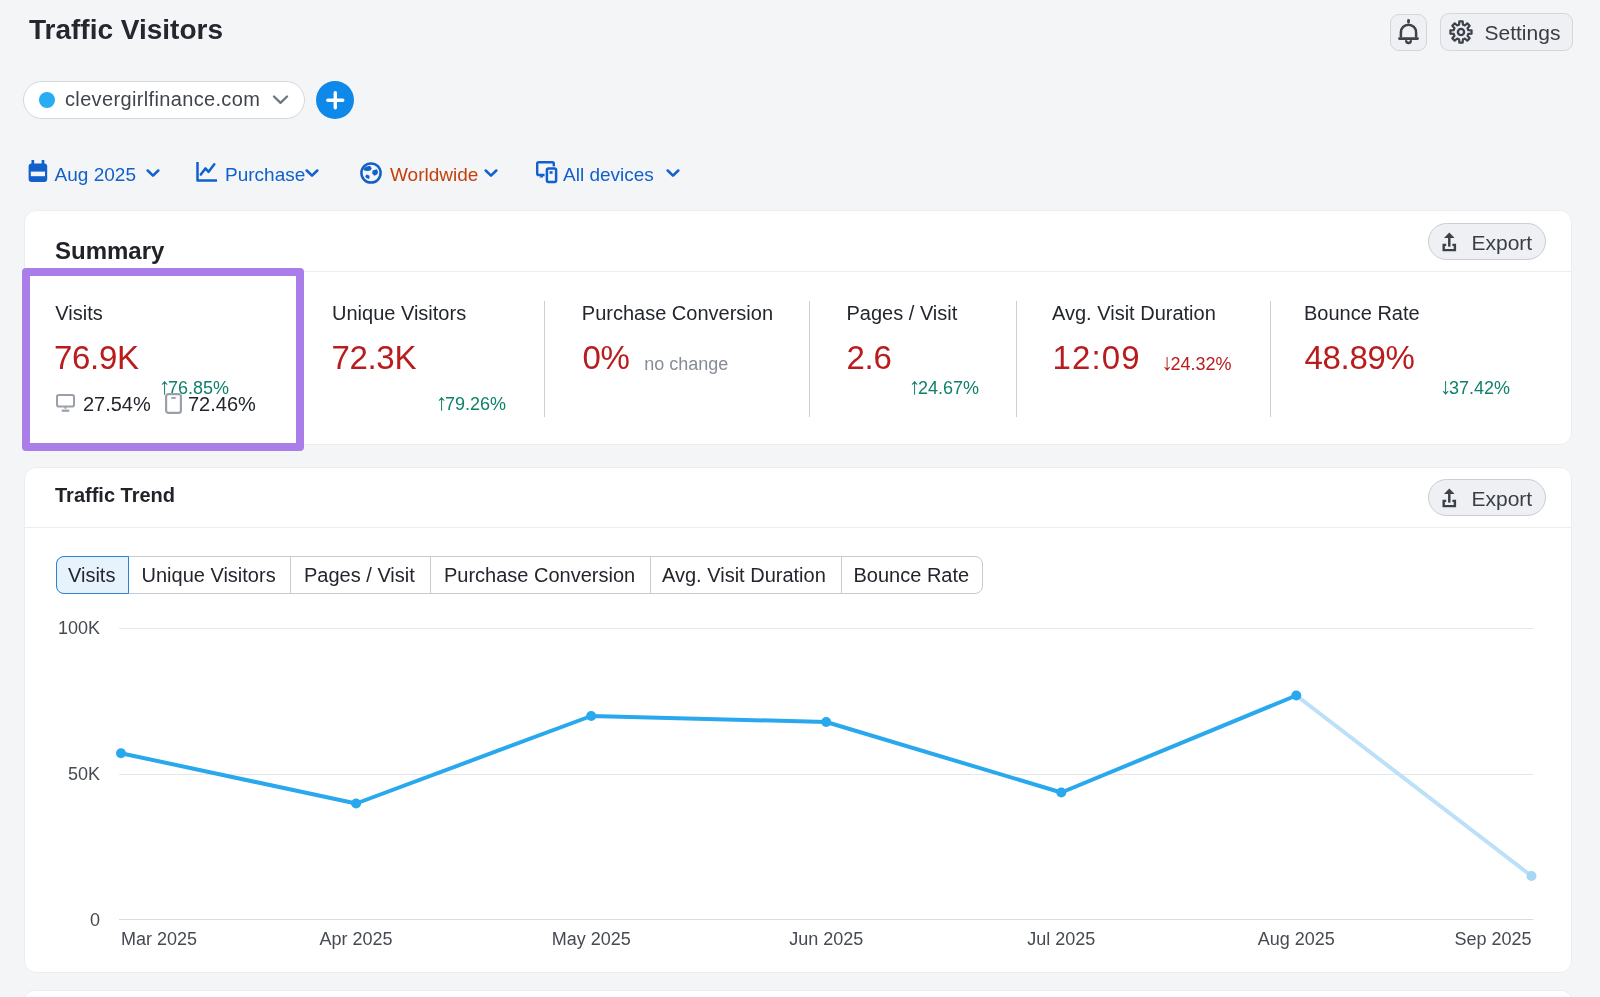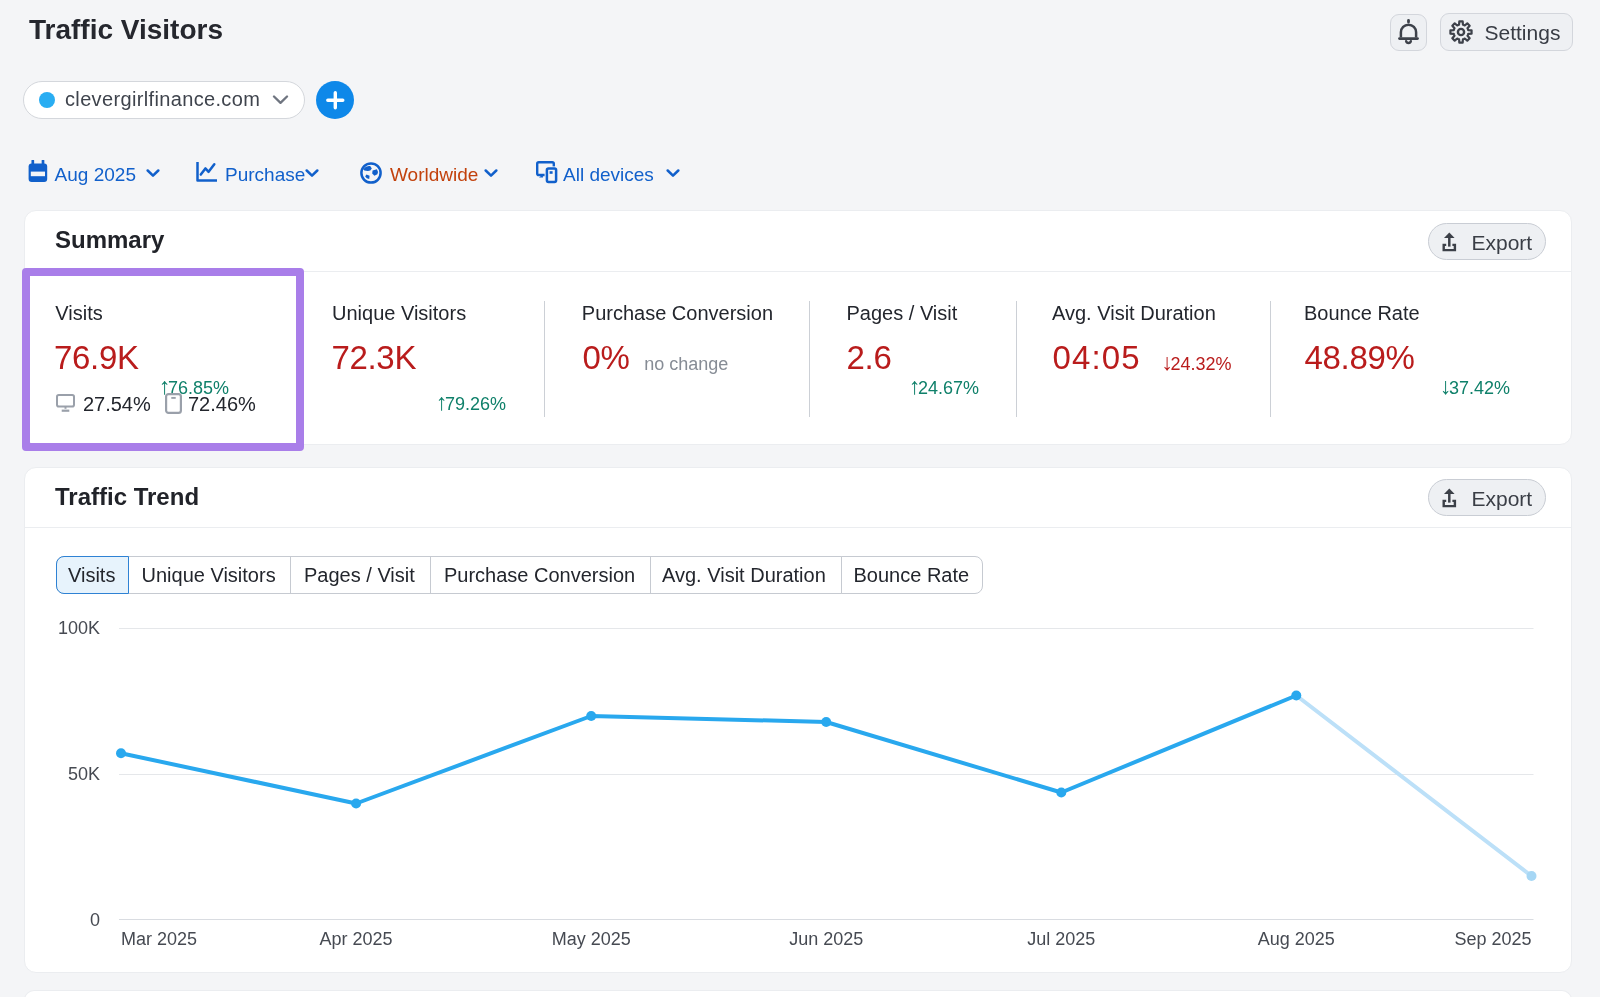--- a/index.html
+++ b/index.html
@@ -87,21 +87,21 @@
   <rect x="8.6" y="5.4" width="13.4" height="17.6" fill="#f4f5f7"></rect>
   <rect x="10.9" y="7.5" width="9.2" height="13.4" rx="1.6" fill="none" stroke="#1160cb" stroke-width="2.5"></rect>
   <rect x="13.6" y="10.2" width="3" height="2.6" fill="#1160cb"></rect>
 </svg>
 <div class="abs" style="left:563px;top:164.8px;font-size:19px;color:#1160cb;">All devices</div>
 <svg class="abs" style="left:666px;top:169px;" width="14" height="9" viewBox="0 0 14 9">
   <path d="M1.7 1.5 L7 6.7 L12.3 1.5" fill="none" stroke="#1160cb" stroke-width="2.5" stroke-linecap="round" stroke-linejoin="round"></path>
 </svg>
 
 <div class="card" style="left:24px;top:210px;width:1548px;height:234.5px;"></div>
-<div class="abs" style="left:55px;top:228px;font-size:24px;font-weight:bold;color:#212329;">Summary</div>
+<div class="abs" style="left:55px;top:239px;font-size:24px;font-weight:bold;color:#212329;">Summary</div>
 <div class="hline" style="left:25px;top:270.5px;width:1546px;"></div>
 
 <div class="btn" style="left:1428px;top:222.5px;width:118px;height:37.5px;"></div>
 <svg class="abs" style="left:1438.5px;top:231.5px;" width="21" height="20" viewBox="0 0 21 20">
   <path d="M10.3 0.6 L15.6 5.9 H5 Z" fill="#3c4048"></path>
   <path d="M10.3 4 V14.6" stroke="#3c4048" stroke-width="2.5"></path>
   <path d="M7.2 12.9 H4.7 V18.1 H15.9 V12.9 H13.4" fill="none" stroke="#3c4048" stroke-width="2.4"></path>
 </svg>
 <div class="abs" style="left:1471.5px;top:232.2px;font-size:21px;color:#3a3e46;">Export</div>
 
@@ -129,32 +129,32 @@
 <div class="abs num" style="left:582.5px;top:341.1px;">0%</div>
 <div class="abs" style="left:644.3px;top:355.2px;font-size:18px;color:#868c95;">no change</div>
 
 <div class="vline" style="left:809px;top:300.5px;height:116.5px;"></div>
 <div class="abs lbl" style="left:846.5px;top:302.6px;">Pages / Visit</div>
 <div class="abs num" style="left:846.5px;top:341.1px;">2.6</div>
 <div class="abs grn" style="left:909px;top:354.6px;"><span class="ar">↑</span>24.67%</div>
 
 <div class="vline" style="left:1016px;top:300.5px;height:116.5px;"></div>
 <div class="abs lbl" style="left:1052px;top:302.6px;">Avg. Visit Duration</div>
-<div class="abs num" style="left:1052.5px;top:341.1px;letter-spacing:1.1px;">04:05</div>
+<div class="abs num" style="left:1052.5px;top:341.1px;letter-spacing:1.1px;">12:09</div>
 <div class="abs red" style="left:1161.5px;top:354.6px;"><span class="ar">↓</span>24.32%</div>
 
 <div class="vline" style="left:1270px;top:300.5px;height:116.5px;"></div>
 <div class="abs lbl" style="left:1304px;top:302.6px;">Bounce Rate</div>
 <div class="abs num" style="left:1304.5px;top:341.1px;">48.89%</div>
 <div class="abs grn" style="left:1440px;top:354.6px;"><span class="ar">↓</span>37.42%</div>
 
 <div class="abs" style="left:21.5px;top:267.5px;width:282px;height:183px;border:8px solid #a97ee9;border-radius:4px;box-sizing:border-box;"></div>
 
 <div class="card" style="left:24px;top:467px;width:1548px;height:505.5px;"></div>
-<div class="abs" style="left:55px;top:485px;font-size:24px;font-weight:bold;color:#212329;">Traffic Trend</div>
+<div class="abs" style="left:55px;top:485px;font-size:20px;font-weight:bold;color:#212329;">Traffic Trend</div>
 <div class="hline" style="left:25px;top:526.5px;width:1546px;"></div>
 
 <div class="btn" style="left:1428px;top:478.5px;width:118px;height:37.5px;"></div>
 <svg class="abs" style="left:1438.5px;top:487.5px;" width="21" height="20" viewBox="0 0 21 20">
   <path d="M10.3 0.6 L15.6 5.9 H5 Z" fill="#3c4048"></path>
   <path d="M10.3 4 V14.6" stroke="#3c4048" stroke-width="2.5"></path>
   <path d="M7.2 12.9 H4.7 V18.1 H15.9 V12.9 H13.4" fill="none" stroke="#3c4048" stroke-width="2.4"></path>
 </svg>
 <div class="abs" style="left:1471.5px;top:488.2px;font-size:21px;color:#3a3e46;">Export</div>
 

